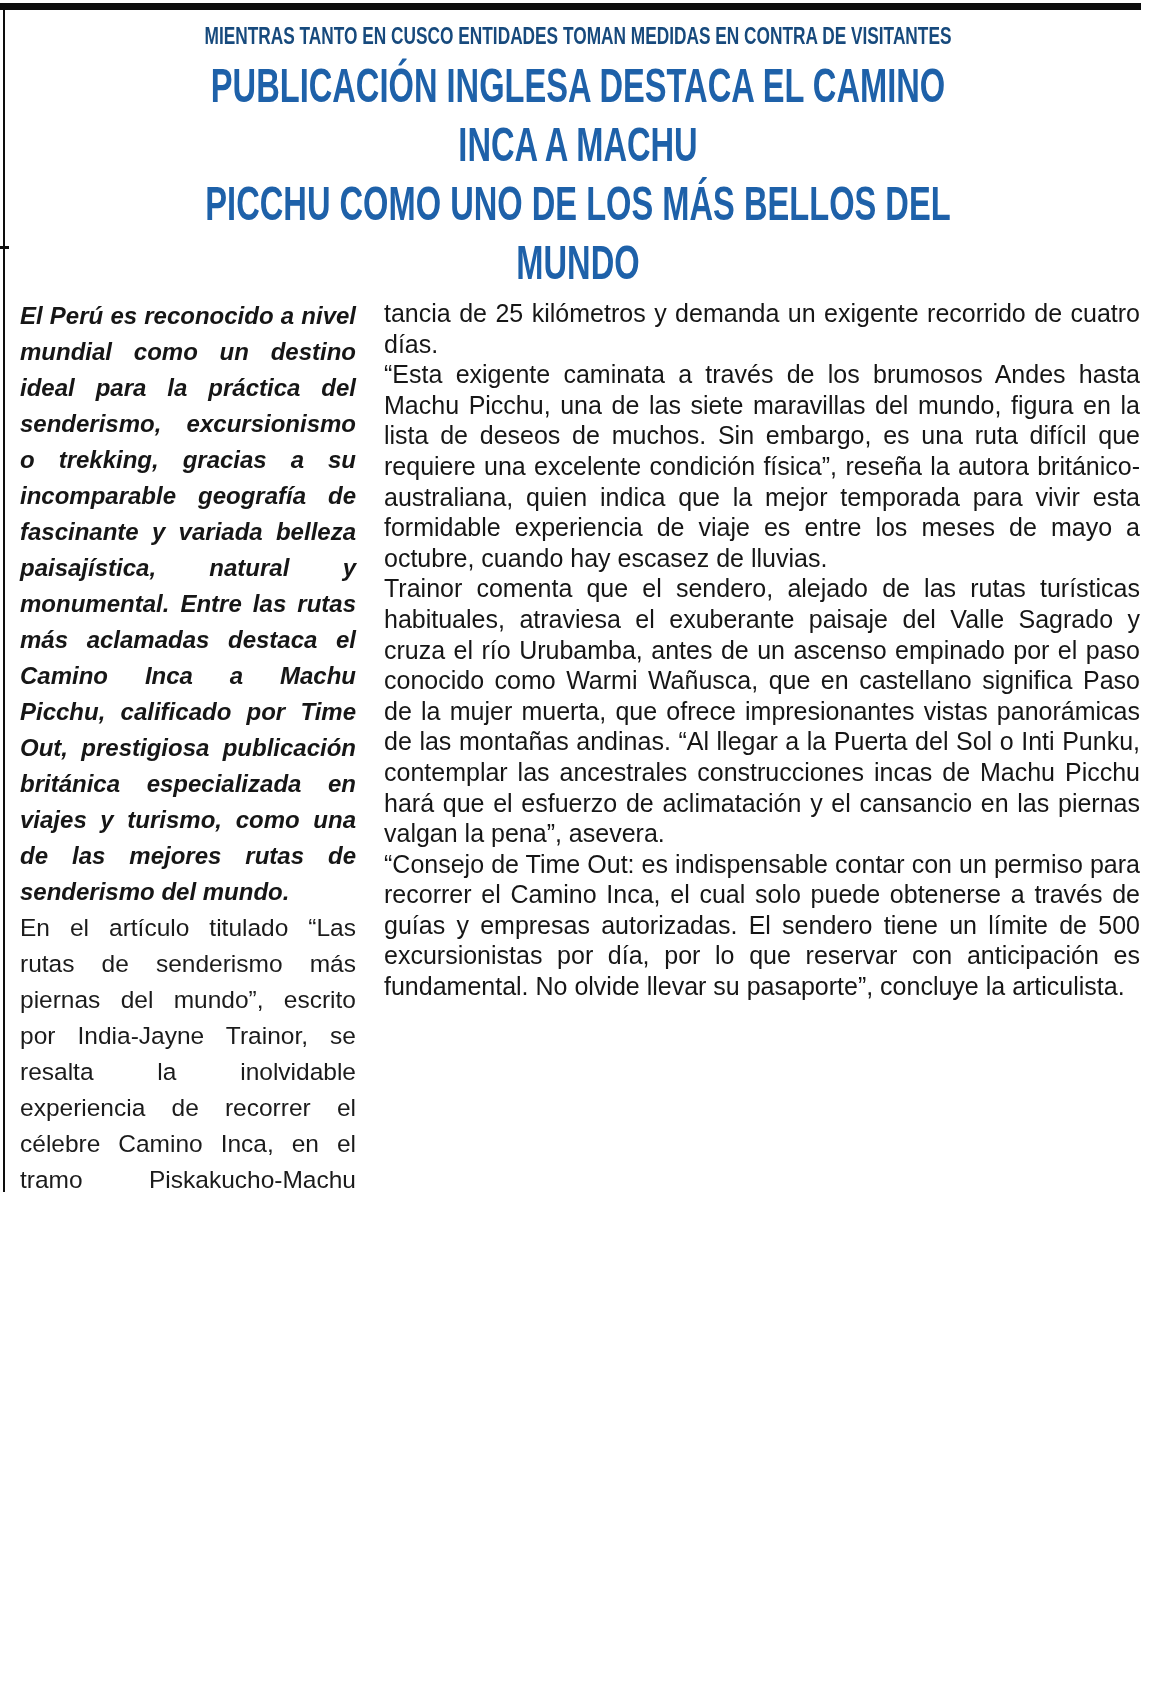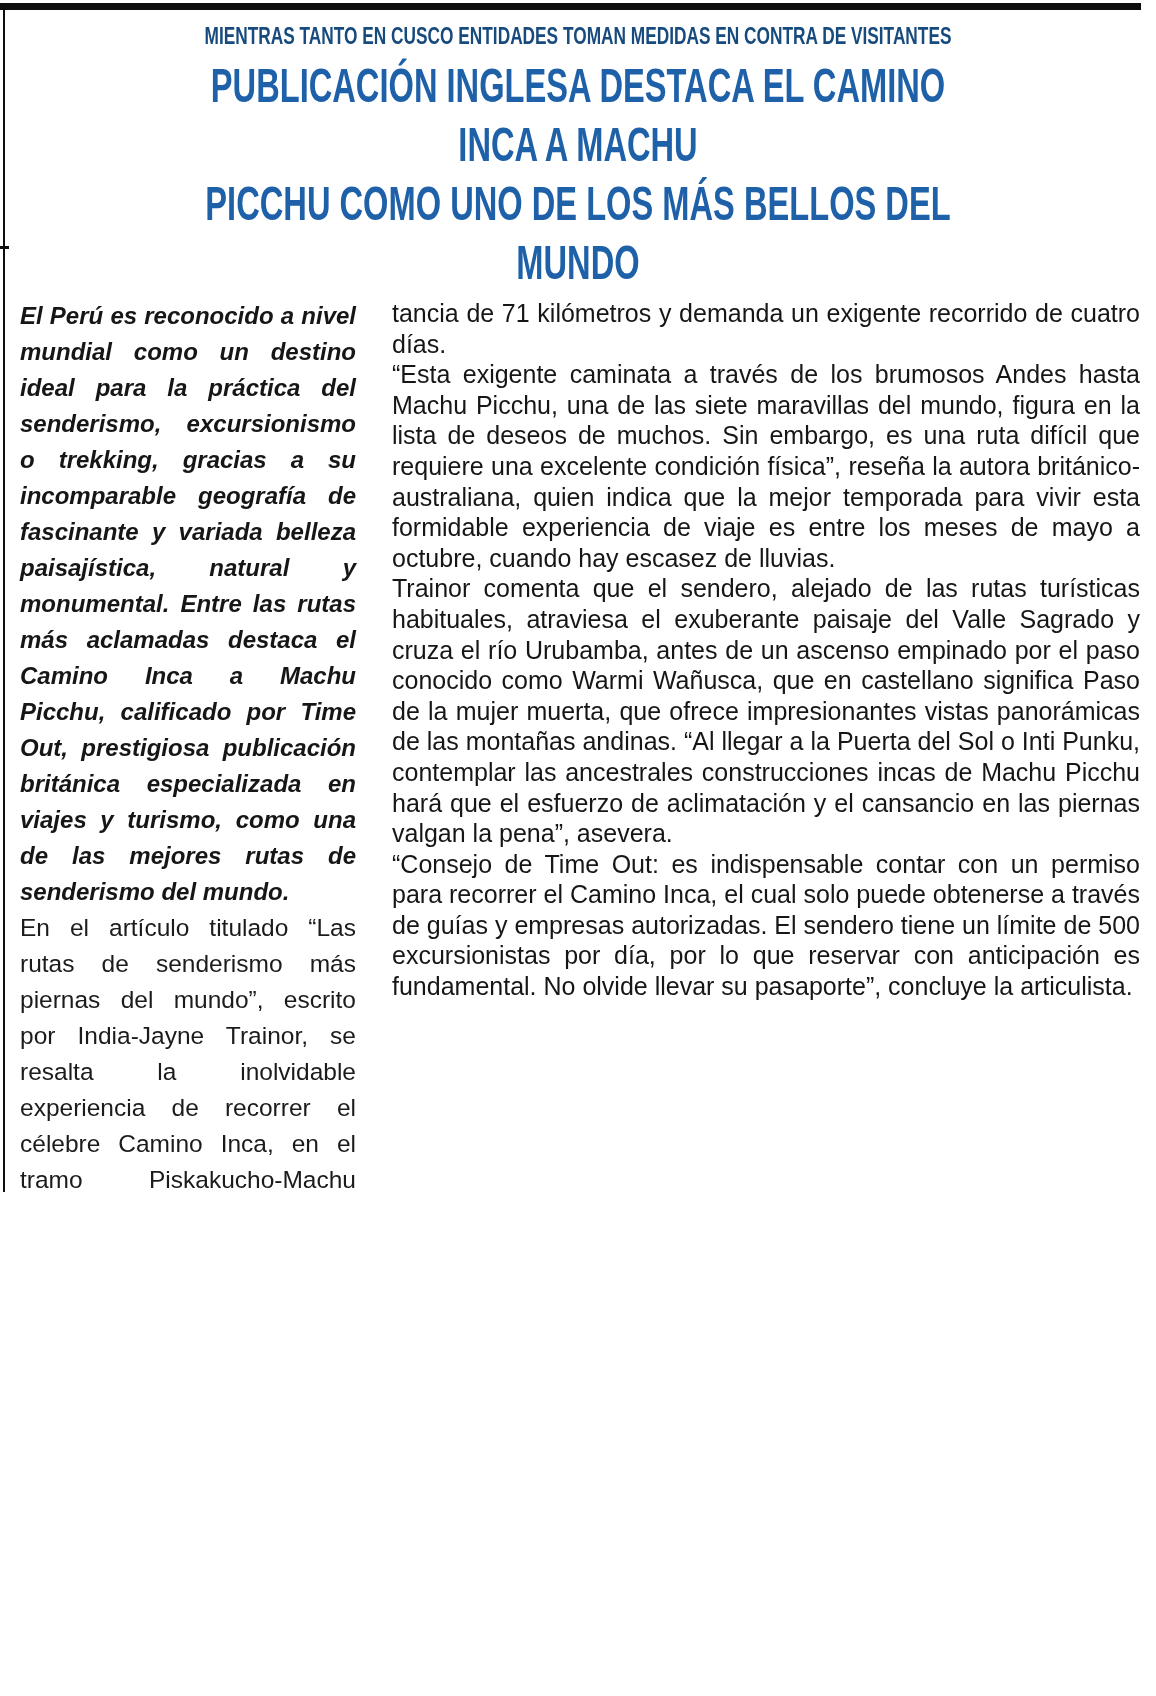--- a/index.html
+++ b/index.html
@@ -24,21 +24,21 @@
     text-align:center;font-weight:bold;font-size:24px;line-height:28px;
     color:#174a7d;letter-spacing:0px;transform:scaleX(.72);
   }
   .headline{
     margin-top:6px;text-align:center;font-weight:bold;
     font-size:48px;line-height:59px;color:#1e61a9;transform:scaleX(.68);
   }
   
   .body-cols{
     display:flex;align-items:flex-start;
-    padding:6px 16px 0 20px;gap:36px;
+    padding:6px 16px 0 20px;gap:28px;
   }
   .col-left{width:336px;flex:0 0 336px;}
   .col-right{flex:1 1 auto;}
   .col-left p{margin:0;text-align:justify;}
   .lead{
     font-style:italic;font-weight:bold;
     font-size:24px;line-height:36px;color:#161616;
   }
   .left-reg{font-size:24.5px;line-height:36px;color:#1b1b1b;}
   .col-right p{margin:0;text-align:justify;font-size:25px;line-height:30.6px;color:#161616;}
@@ -69,21 +69,21 @@
     <div class="headline">PUBLICACIÓN INGLESA DESTACA EL CAMINO INCA A MACHU</div>
     <div class="headline" style="margin-top:0;">PICCHU COMO UNO DE LOS MÁS BELLOS DEL MUNDO</div>
   </div>
 
   <div class="body-cols">
     <div class="col-left">
       <p class="lead">El Perú es reconocido a nivel mundial como un destino ideal para la práctica del senderismo, excursionismo o trekking, gracias a su incomparable geografía de fascinante y variada belleza paisajística, natural y monumental. Entre las rutas más aclamadas destaca el Camino Inca a Machu Picchu, calificado por Time Out, prestigiosa publicación británica especializada en viajes y turismo, como una de las mejores rutas de senderismo del mundo.</p>
       <p class="left-reg">En el artículo titulado “Las rutas de senderismo más piernas del mundo”, escrito por India-Jayne Trainor, se resalta la inolvidable experiencia de recorrer el célebre Camino Inca, en el tramo Piskakucho-Machu Picchu, que tiene una dis-</p>
     </div>
     <div class="col-right">
-      <p>tancia de 71 kilómetros y demanda un exigente recorrido de cuatro días.</p>
+      <p>tancia de 25 kilómetros y demanda un exigente recorrido de cuatro días.</p>
       <p>“Esta exigente caminata a través de los brumosos Andes hasta Machu Picchu, una de las siete maravillas del mundo, figura en la lista de deseos de muchos. Sin embargo, es una ruta difícil que requiere una excelente condición física”, reseña la autora británico-australiana, quien indica que la mejor temporada para vivir esta formidable experiencia de viaje es entre los meses de mayo a octubre, cuando hay escasez de lluvias.</p>
       <p>Trainor comenta que el sendero, alejado de las rutas turísticas habituales, atraviesa el exuberante paisaje del Valle Sagrado y cruza el río Urubamba, antes de un ascenso empinado por el paso conocido como Warmi Wañusca, que en castellano significa Paso de la mujer muerta, que ofrece impresionantes vistas panorámicas de las montañas andinas. “Al llegar a la Puerta del Sol o Inti Punku, contemplar las ancestrales construcciones incas de Machu Picchu hará que el esfuerzo de aclimatación y el cansancio en las piernas valgan la pena”, asevera.</p>
       <p>“Consejo de Time Out: es indispensable contar con un permiso para recorrer el Camino Inca, el cual solo puede obtenerse a través de guías y empresas autorizadas. El sendero tiene un límite de 500 excursionistas por día, por lo que reservar con anticipación es fundamental. No olvide llevar su pasaporte”, concluye la articulista.</p>
     </div>
   </div>
 
   <div class="photo-wrap">
     <svg width="1068" height="657" viewBox="0 0 1068 657" xmlns="http://www.w3.org/2000/svg">
       <defs>
         <linearGradient id="sky" x1="0" y1="0" x2="0" y2="1">

